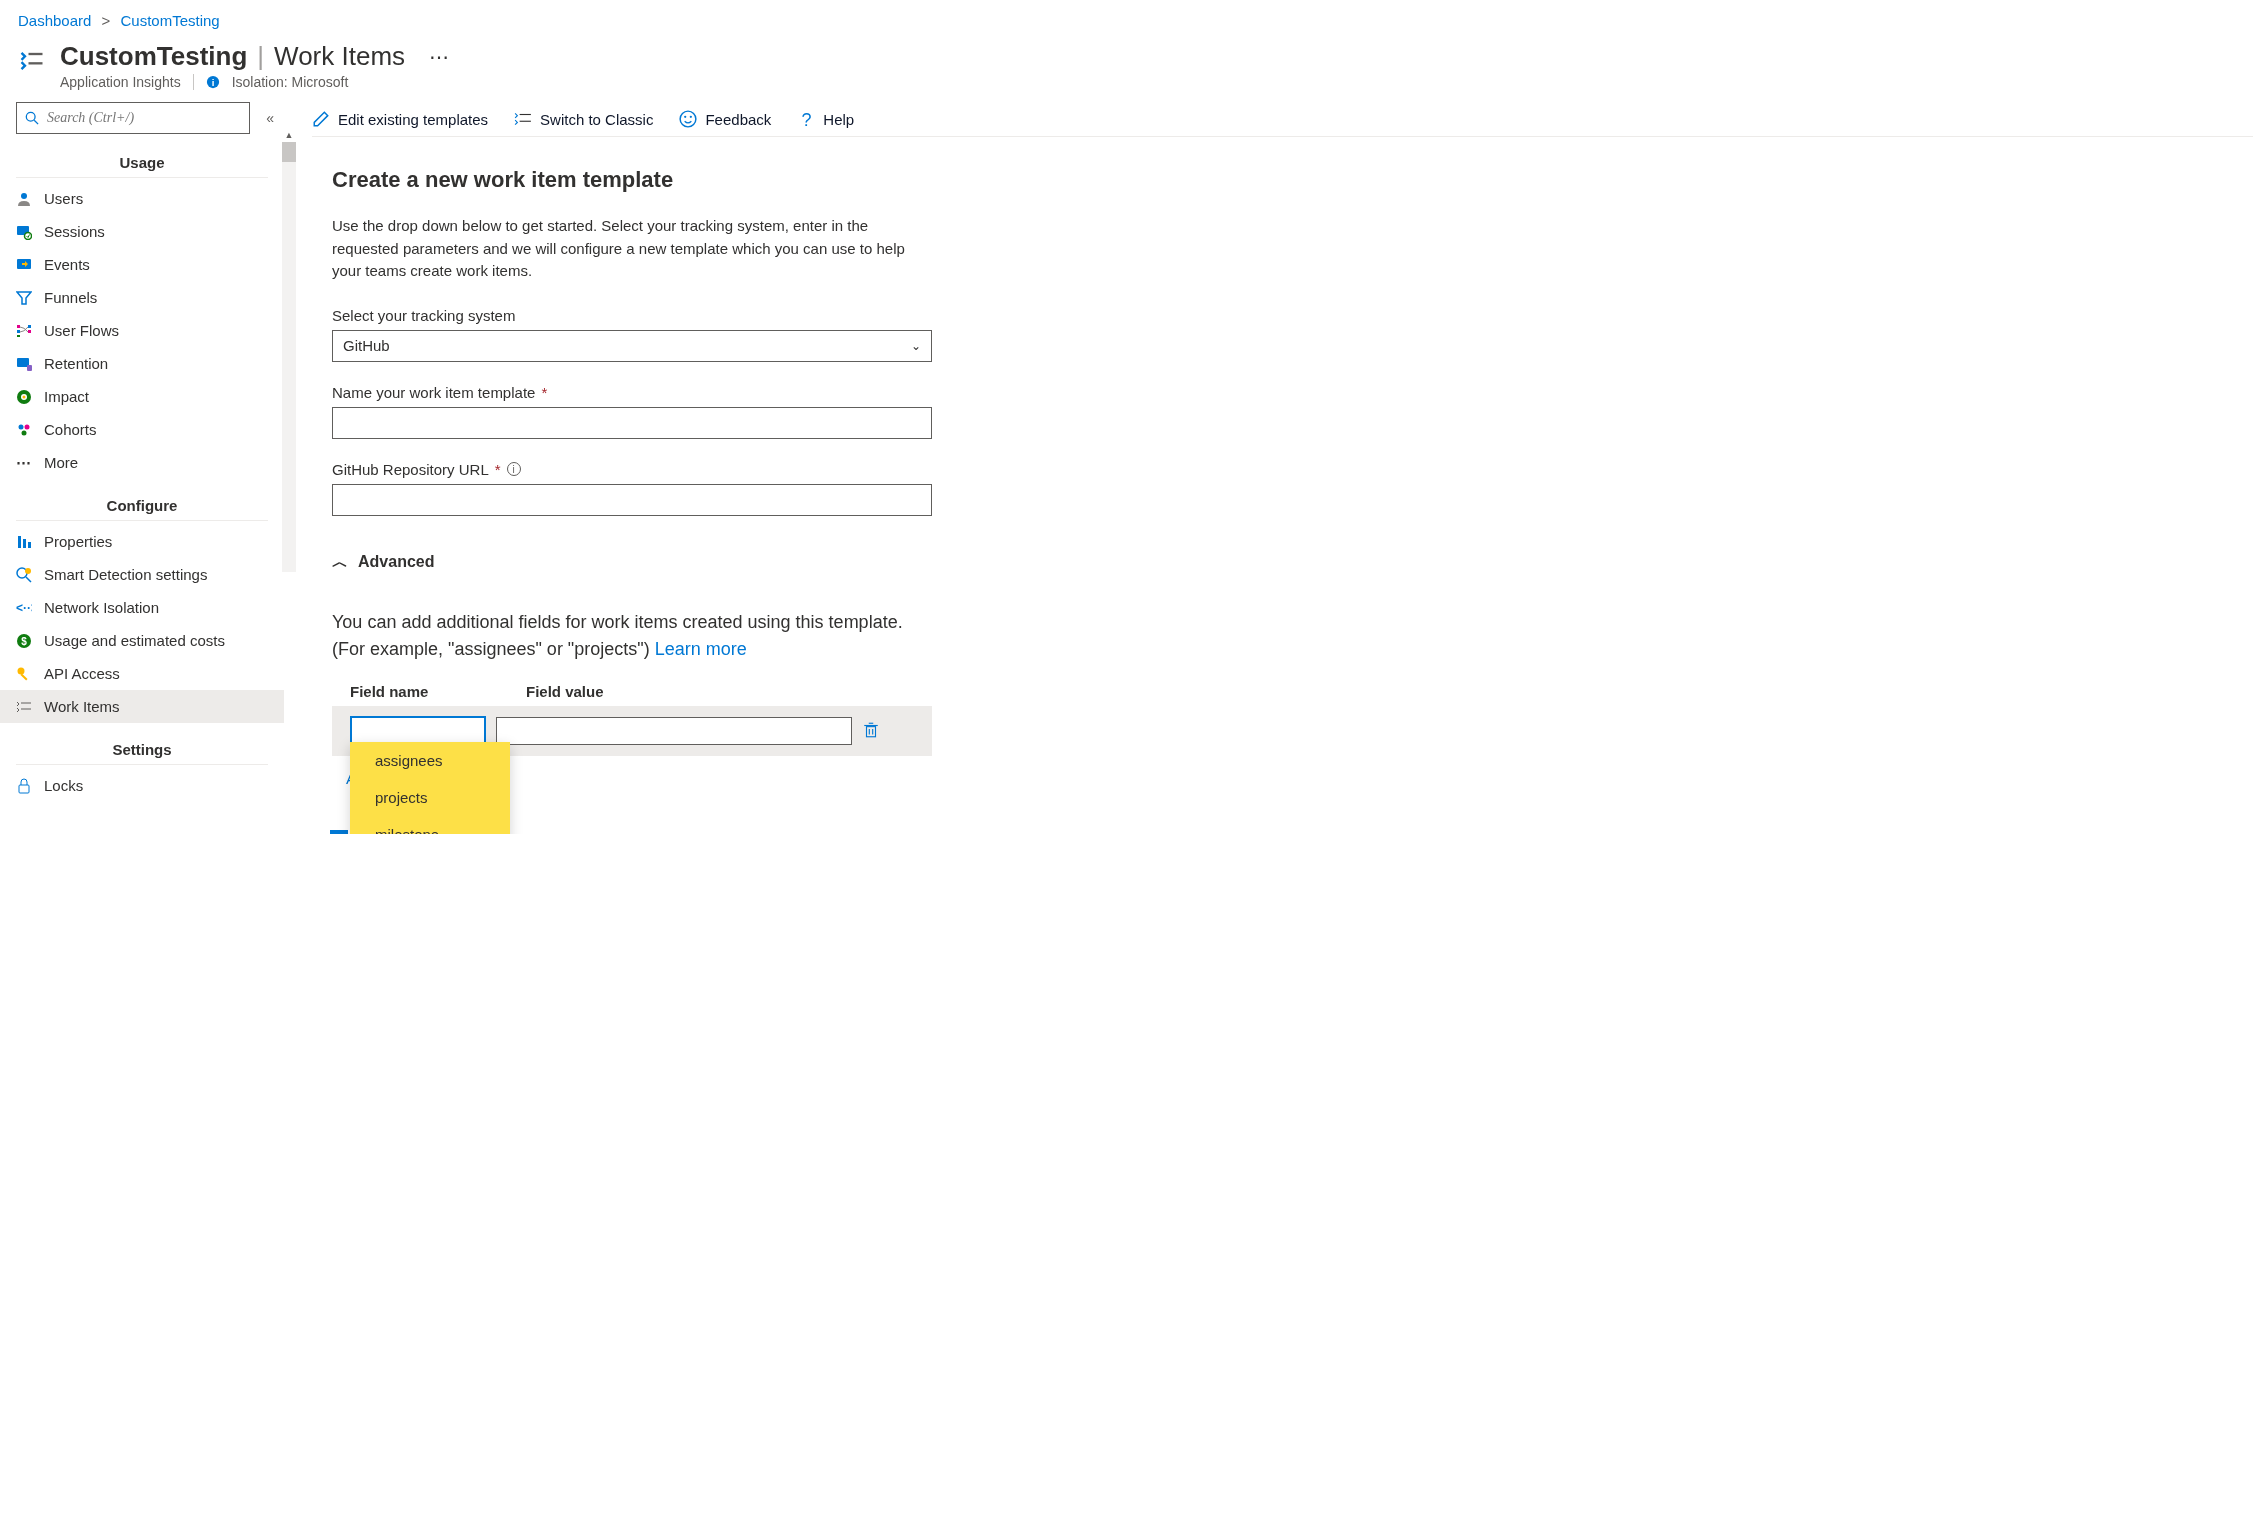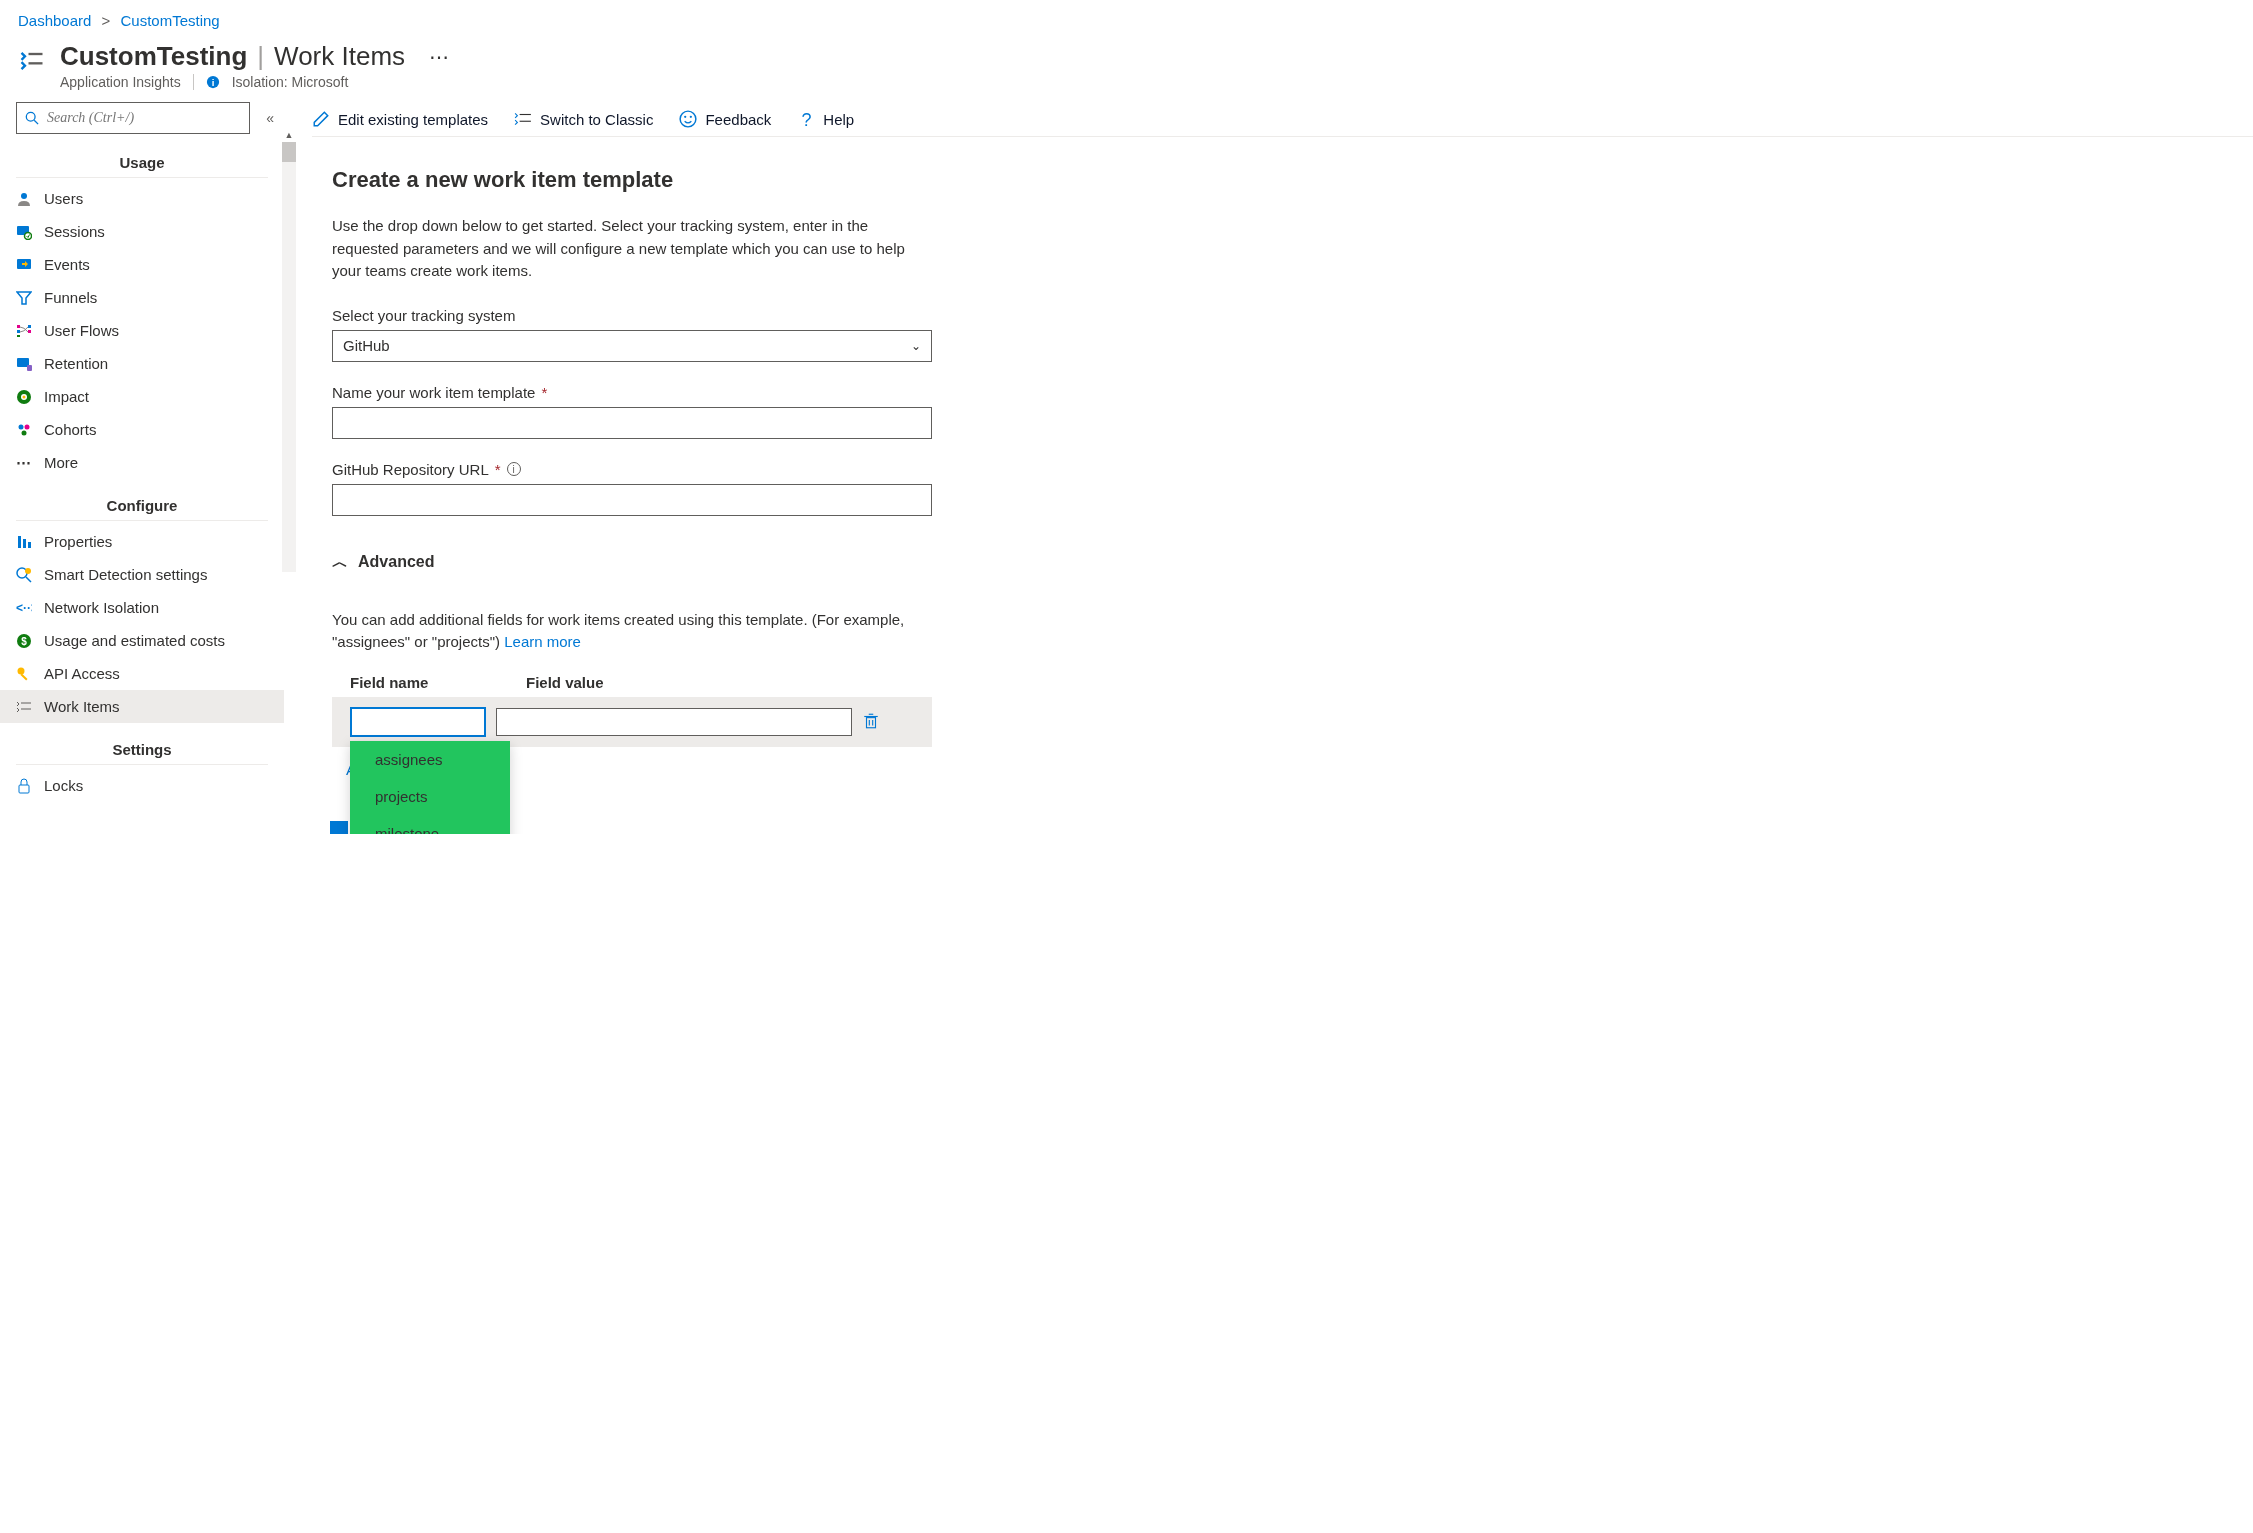--- a/index.html
+++ b/index.html
@@ -57,33 +57,33 @@
     .field-label { font-size: 15px; margin-bottom: 6px; display: flex; align-items: center; gap: 6px; }
     .req { color: #a4262c; }
     .tip-icon { width: 14px; height: 14px; border: 1px solid #605e5c; border-radius: 50%; display:inline-flex; align-items:center; justify-content:center; font-size:10px; color:#605e5c;}
     .select-box, .text-input { width: 100%; height: 32px; border: 1px solid #605e5c; padding: 0 10px; font-size: 15px; font-family: inherit; display: flex; align-items: center; justify-content: space-between; background: #fff; }
     .text-input { outline: none; }
     .chev { font-size: 12px; }
 
     
     .advanced { margin-top: 36px; }
     .adv-header { display: flex; align-items: center; gap: 10px; font-size: 16px; font-weight: 600; cursor: pointer; margin-bottom: 14px; }
-    .adv-desc { font-size: 15px; line-height: 1.5; margin-bottom: 14px; margin-top: 36px; }
+    .adv-desc { font-size: 18px; line-height: 1.5; margin-bottom: 14px; margin-top: 36px; }
     .learn-link { color: #0078d4; }
 
     .adv-table { width: 100%; }
     .adv-head-row { display: flex; padding: 6px 18px; font-weight: 600; font-size: 15px; }
     .col-name { width: 176px; }
     .col-value { flex: 1; }
     .adv-body-row { display: flex; align-items: center; padding: 10px 18px; background: #edebe9; gap: 10px; position: relative; }
     .field-name-input { width: 136px; height: 30px; border: 2px solid #0078d4; padding: 0 6px; font-size: 14px; outline: none; font-family:inherit; }
     .field-value-input { flex: 1; height: 28px; border: 1px solid #605e5c; padding: 0 6px; font-size: 14px; outline: none; font-family:inherit; max-width: 356px;}
     .delete-btn { width: 20px; height: 20px; cursor: pointer; color: #0078d4; }
 
-    .dropdown { position: absolute; top: 44px; left: 18px; width: 160px; background: #22c55e; box-shadow: 0 4px 12px rgba(0,0,0,0.18); z-index: 10; padding-left: 11px; }
+    .dropdown { position: absolute; top: 36px; left: 18px; width: 160px; background: #fde047; box-shadow: 0 4px 12px rgba(0,0,0,0.18); z-index: 10; padding-left: 11px; }
     .dropdown-item { padding: 10px 14px; font-size: 15px; cursor: pointer; }
 
     .add-link { color: #0078d4; font-size: 15px; margin-top: 14px; display: inline-block; margin-left: 14px;}
     .blue-square { position: absolute; left: -2px; bottom: -102px; width: 18px; height: 28px; background: #0078d4; }
   </style>
 </head>
 <body>
 
 <nav class="breadcrumb">
   <a href="#">Dashboard</a>

